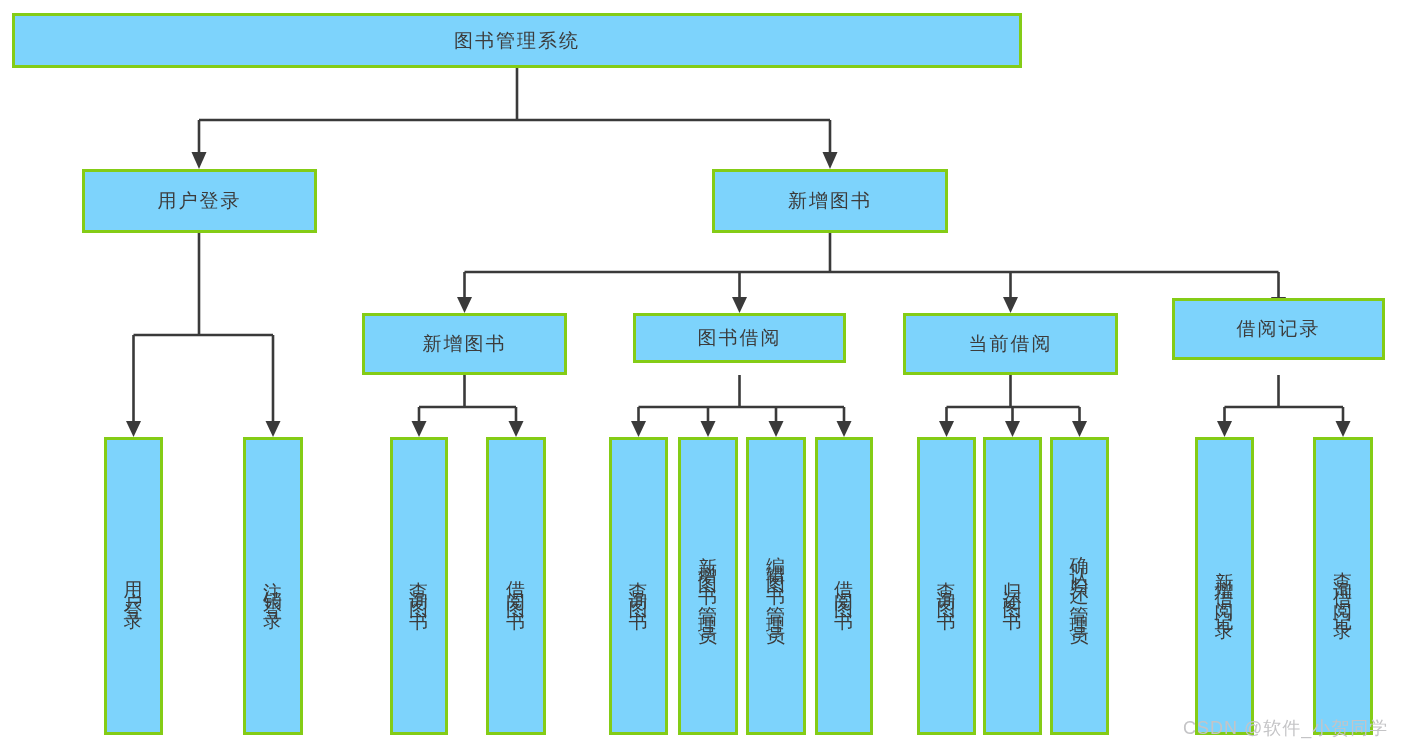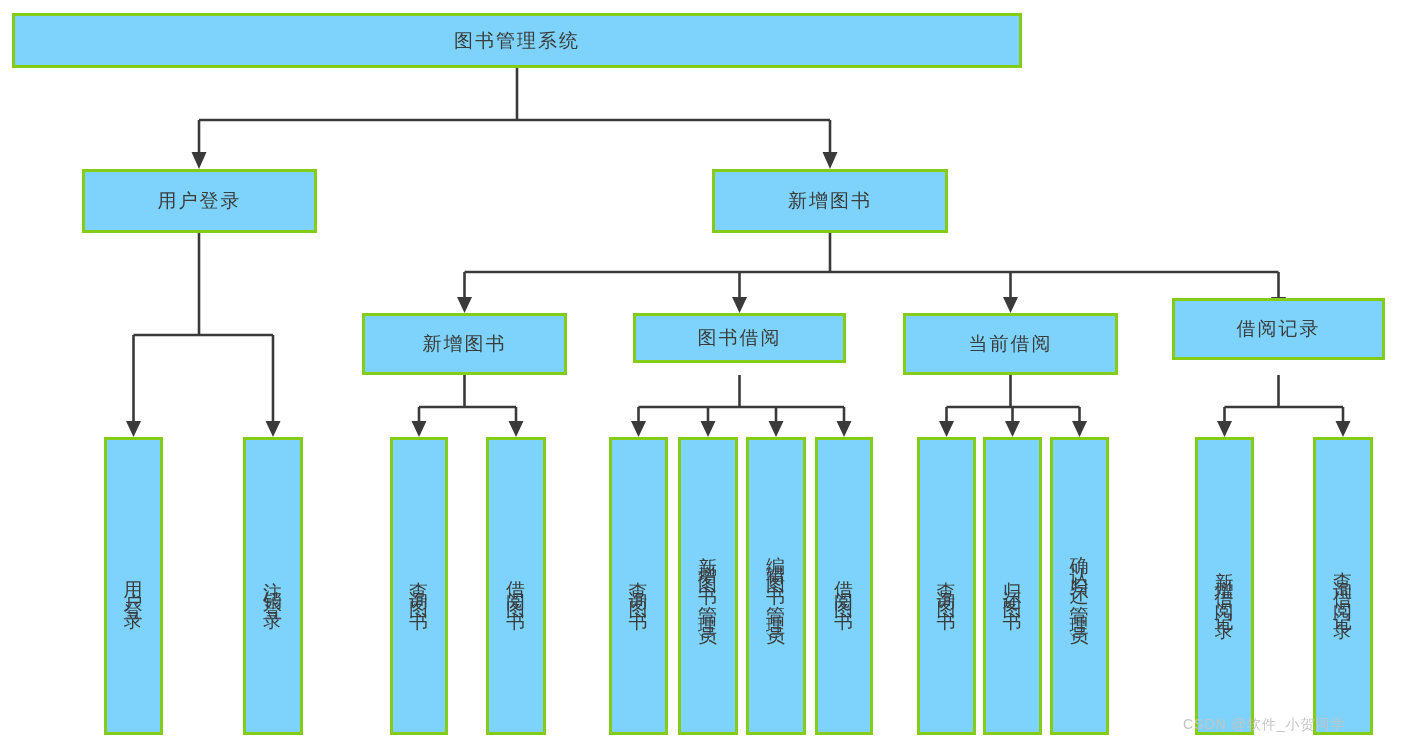--- a/index.html
+++ b/index.html
@@ -52,21 +52,21 @@
   .n-leaf-edit-book{left:746px;width:60px;}
   .n-leaf-borrow-book-2{left:815px;width:58px;}
   .n-leaf-query-book-3{left:917px;width:59px;}
   .n-leaf-return-book{left:983px;width:59px;}
   .n-leaf-confirm-return{left:1050px;width:59px;}
   .n-leaf-add-record{left:1195px;width:59px;}
   .n-leaf-query-record{left:1313px;width:60px;}
   .watermark{
     position:absolute;
     left:1183px;top:716px;
-    font-size:14px;
+    font-size:18px;
     letter-spacing:1px;
     color:#c4c4c6;
     z-index:5;
     white-space:nowrap;
   }
 </style>
 </head>
 <body>
 
 <div class="stage">

